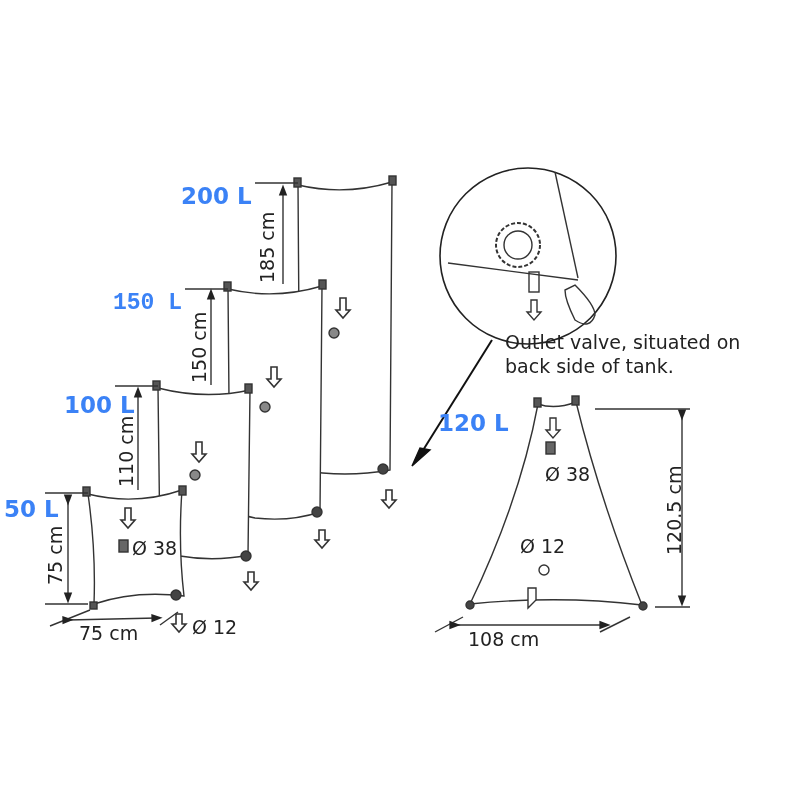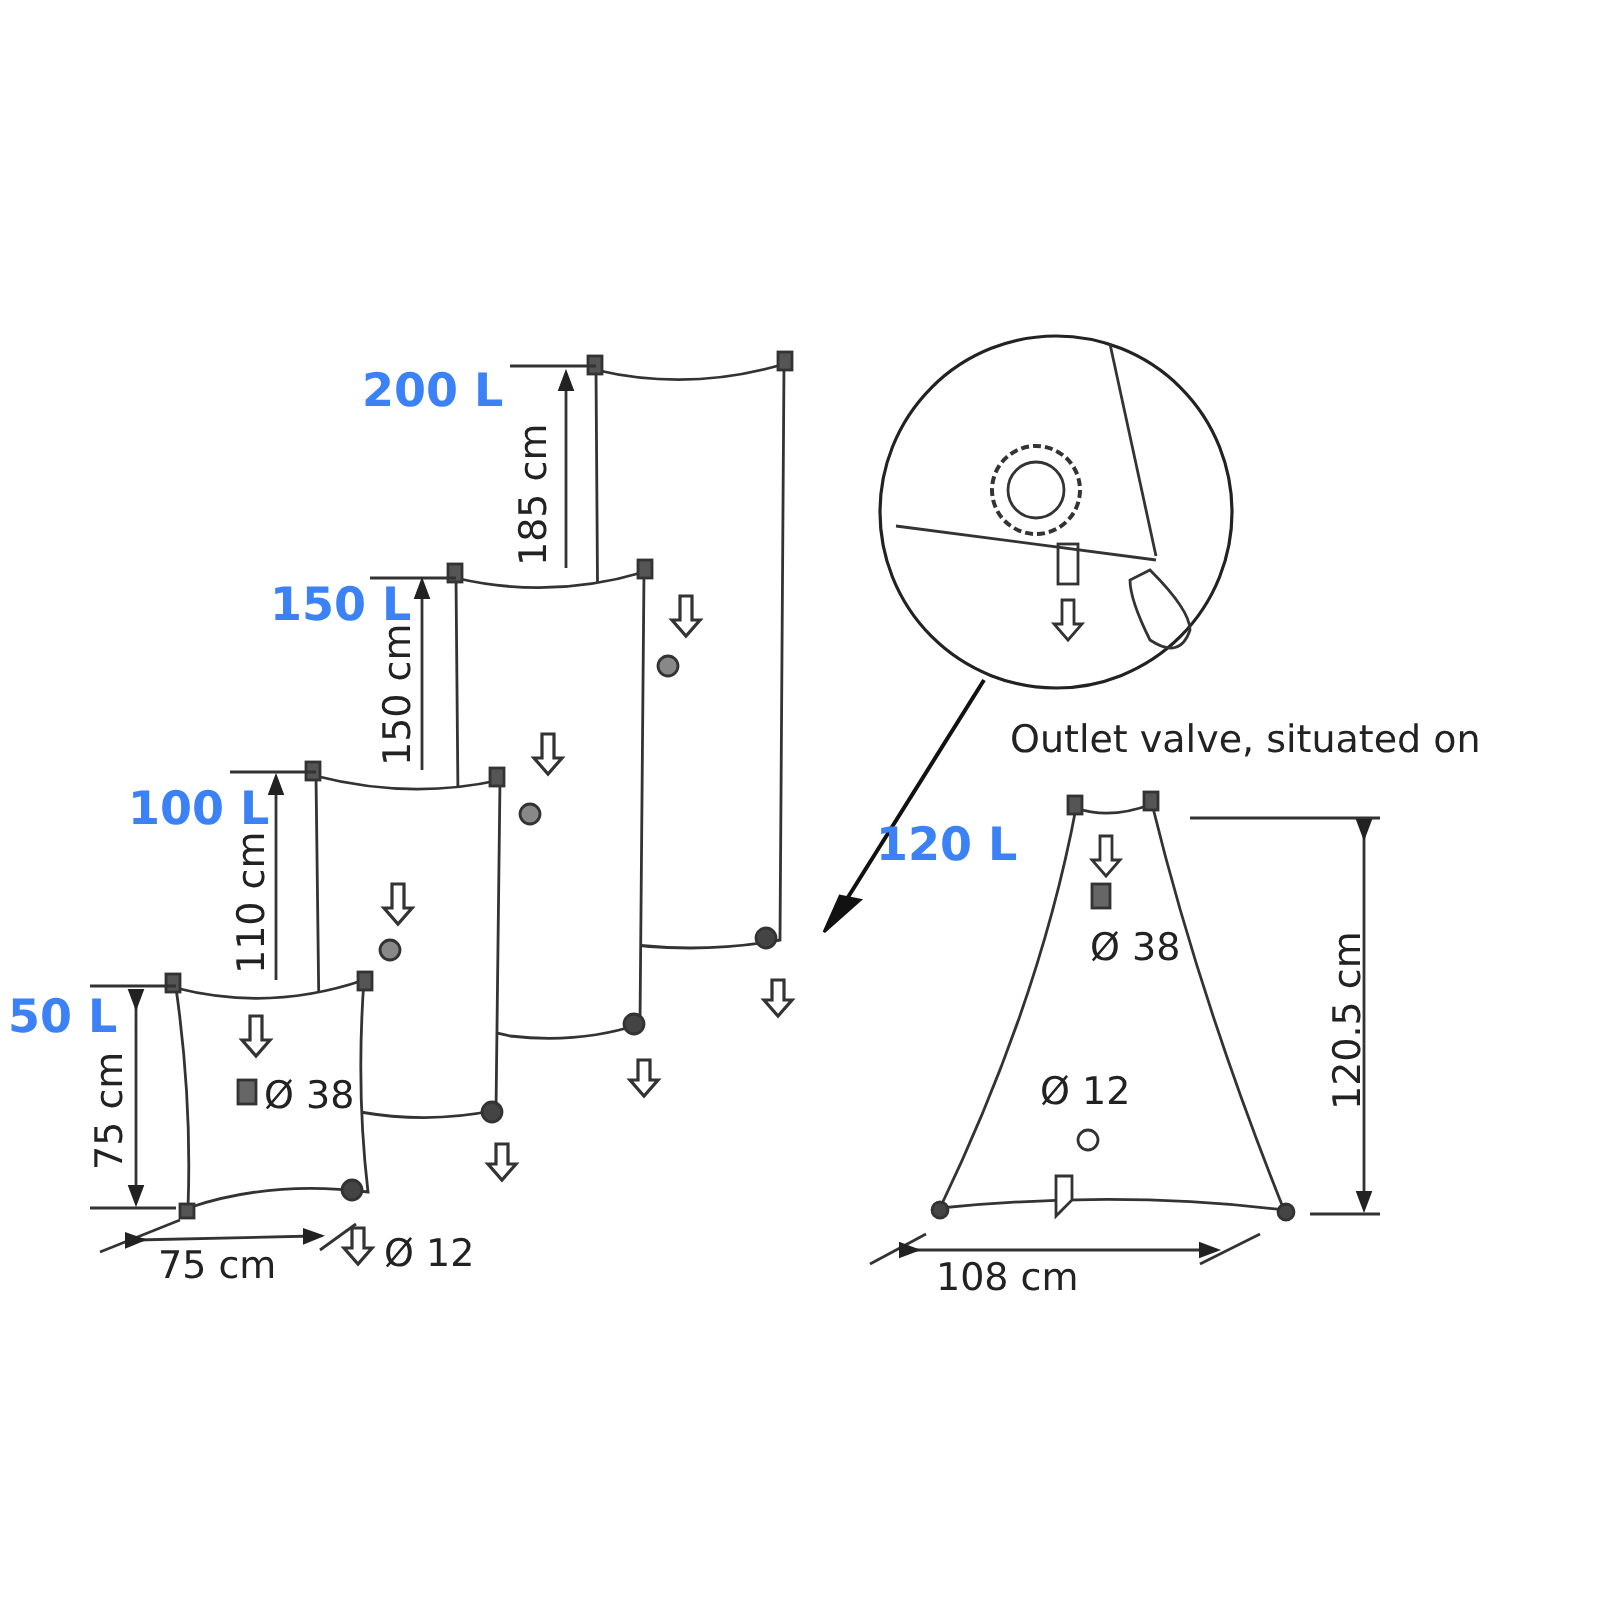--- a/index.html
+++ b/index.html
@@ -107,33 +107,34 @@
     <line x1="682" y1="415" x2="682" y2="601" marker-start="url(#ar)" marker-end="url(#ar)"></line>
     <line x1="435" y1="632" x2="463" y2="617"></line>
     <line x1="600" y1="632" x2="630" y2="617"></line>
     <line x1="455" y1="625" x2="605" y2="625" marker-start="url(#ar)" marker-end="url(#ar)"></line>
   </g>
 </svg>
 
 <div class="lbl vol" style="left:181px;top:183px;">200 L</div>
 <div class="lbl dim rot" style="left:256px;top:283px;">185 cm</div>
 
-<div class="lbl vol" style="left:135px;top:290px;">150 L</div>
+<div class="lbl vol" style="left:113px;top:290px;font-family:Liberation Mono, monospace;">150 L</div>
 <div class="lbl dim rot" style="left:188px;top:383px;">150 cm</div>
 
 <div class="lbl vol" style="left:64px;top:392px;">100 L</div>
 <div class="lbl dim rot" style="left:115px;top:487px;">110 cm</div>
 
 <div class="lbl vol" style="left:4px;top:496px;text-align:center;">50 L</div>
 <div class="lbl dim rot" style="left:44px;top:585px;">75 cm</div>
 <div class="lbl dim" style="left:79px;top:622px;">75 cm</div>
 <div class="lbl dim" style="left:132px;top:537px;">Ø 38</div>
 <div class="lbl dim" style="left:192px;top:616px;">Ø 12</div>
 
-<div class="lbl note" style="left:505px;top:358px;">
+<div class="lbl note" style="left:505px;top:330px;">
   <div>Outlet valve, situated on</div>
+  <div>back side of tank.</div>
 </div>
 
 <div class="lbl vol" style="left:438px;top:410px;">120 L</div>
 <div class="lbl dim" style="left:545px;top:463px;">Ø 38</div>
 <div class="lbl dim" style="left:520px;top:535px;">Ø 12</div>
 <div class="lbl dim rot" style="left:663px;top:555px;">120.5 cm</div>
 <div class="lbl dim" style="left:468px;top:628px;">108 cm</div>
 
 </body></html>

